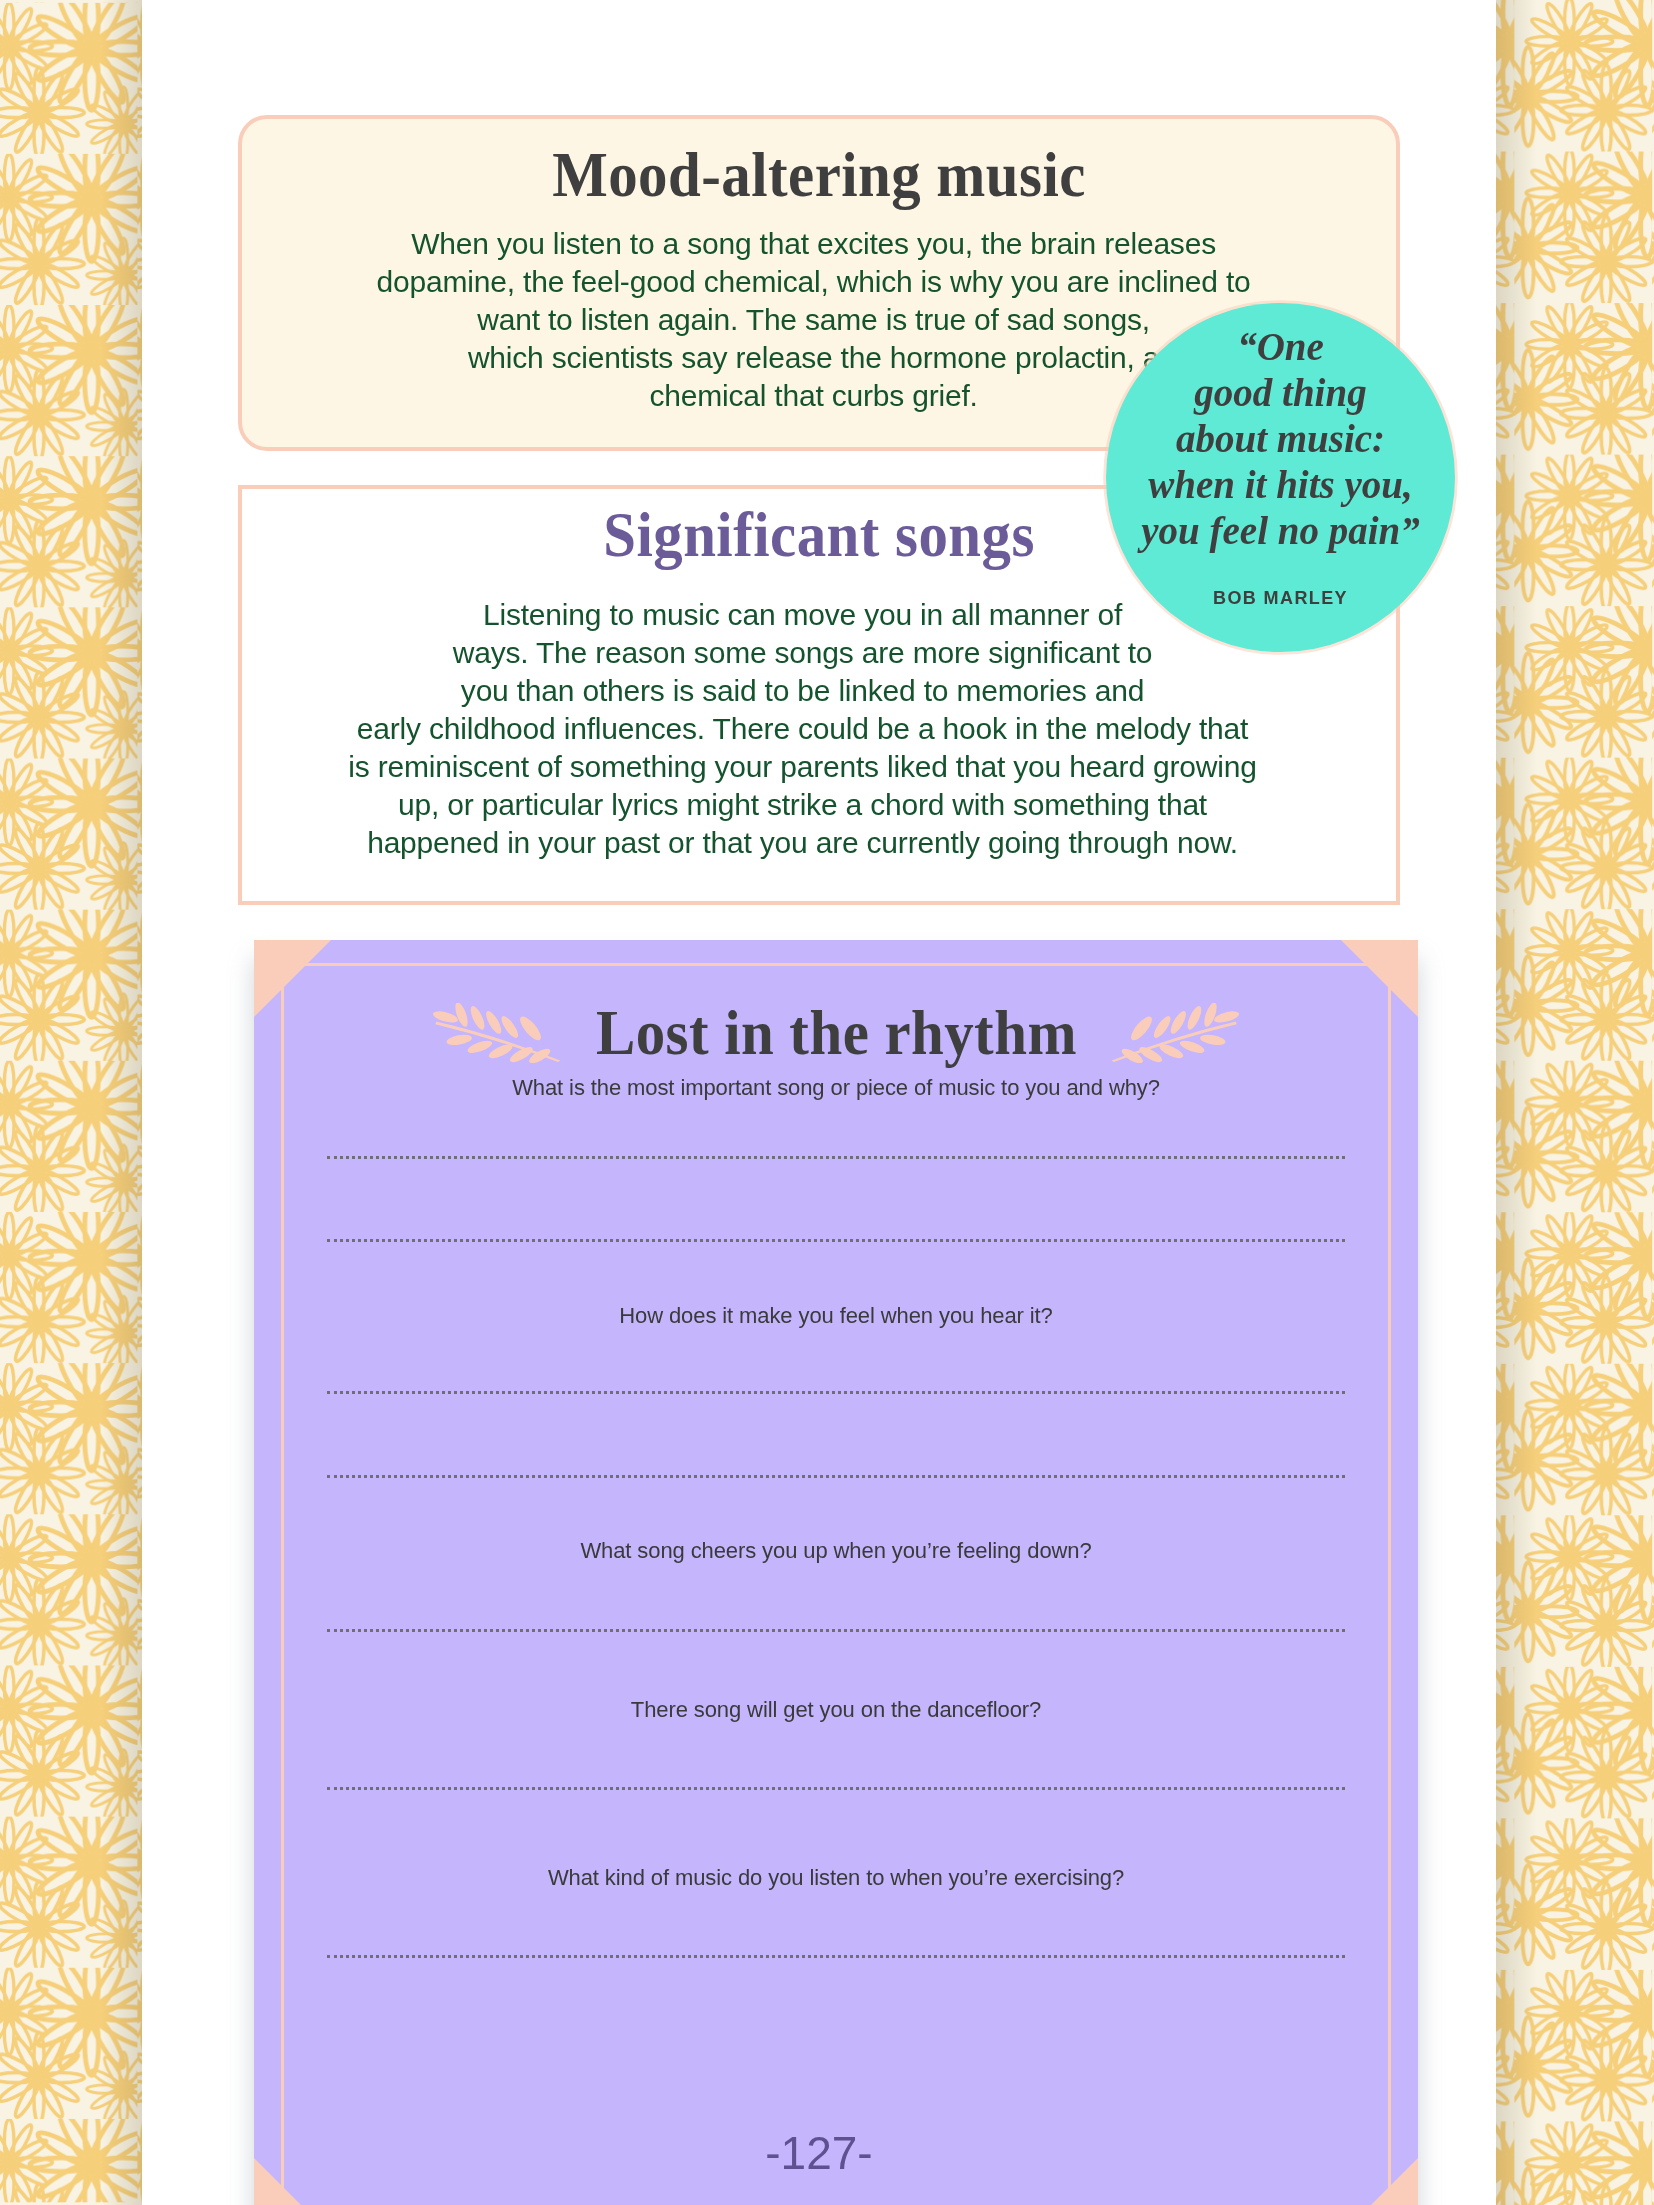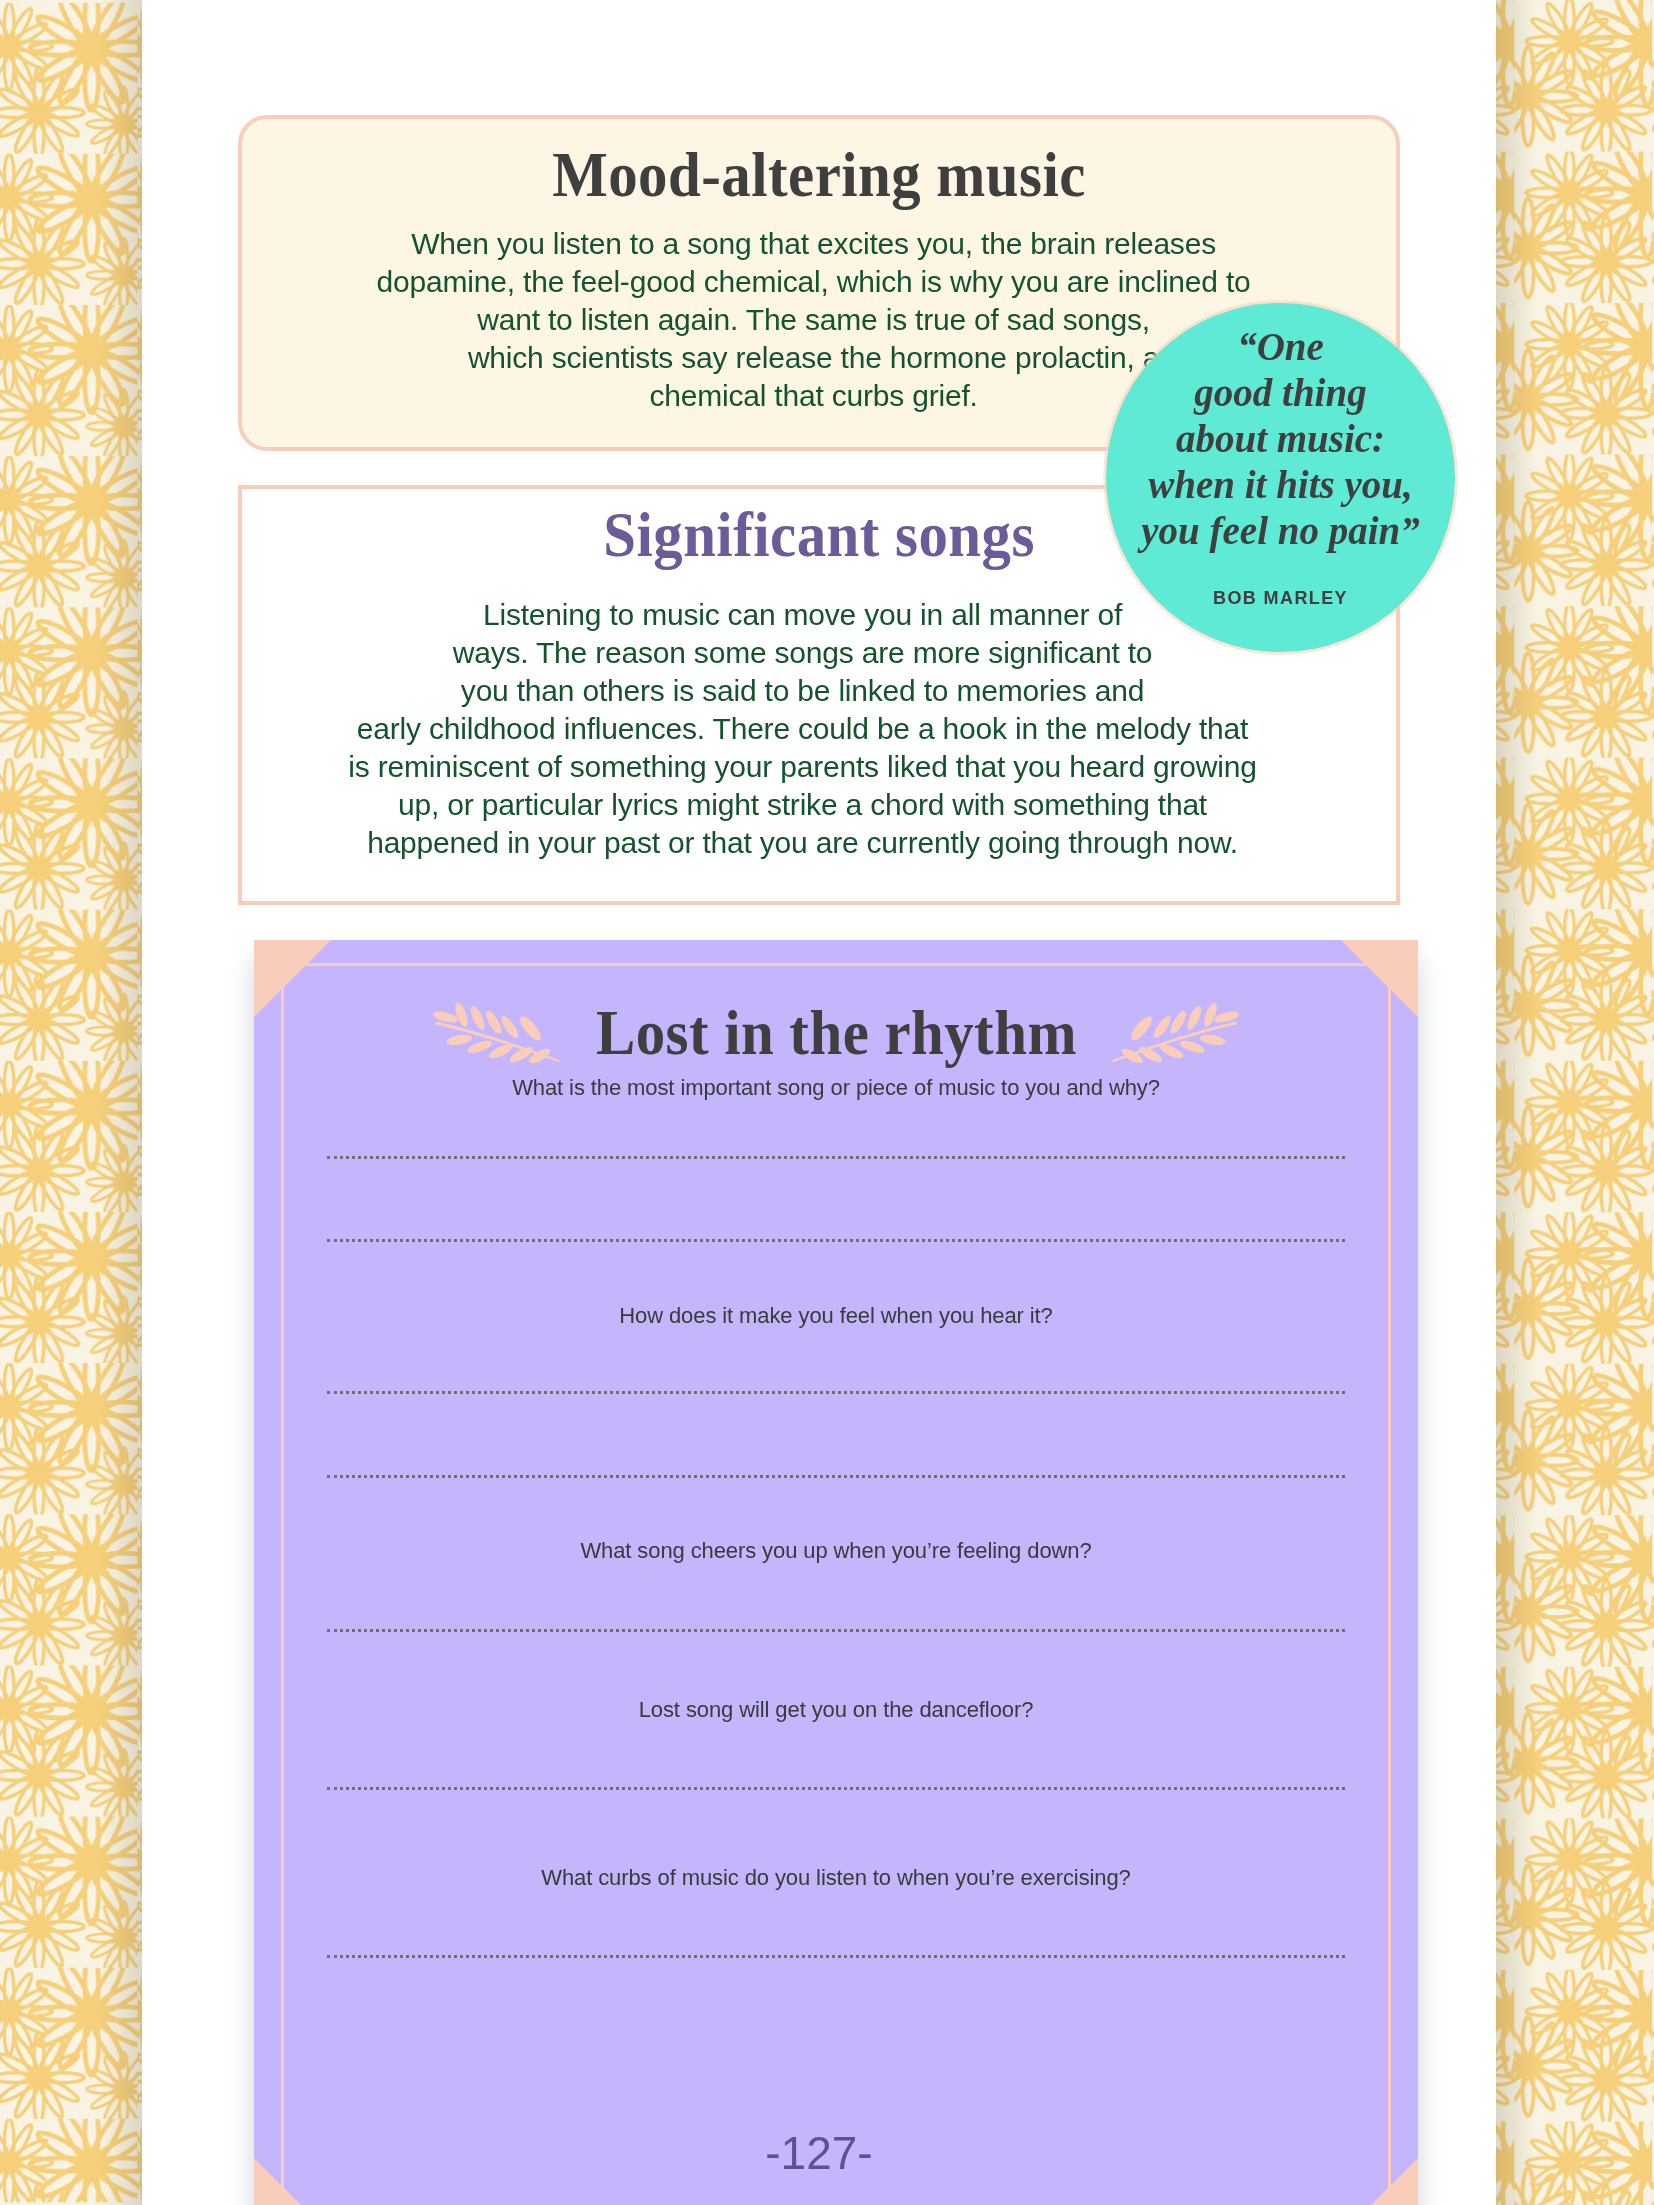--- a/index.html
+++ b/index.html
@@ -214,22 +214,22 @@
     <div class="answer-line" style="top:216px;"></div>
     <div class="answer-line" style="top:299px;"></div>
 
     <div class="question" style="top:363px;">How does it make you feel when you hear it?</div>
     <div class="answer-line" style="top:451px;"></div>
     <div class="answer-line" style="top:535px;"></div>
 
     <div class="question" style="top:598px;">What song cheers you up when you’re feeling down?</div>
     <div class="answer-line" style="top:689px;"></div>
 
-    <div class="question" style="top:757px;">Lost song will get you on the dancefloor?</div>
+    <div class="question" style="top:757px;">There song will get you on the dancefloor?</div>
     <div class="answer-line" style="top:847px;"></div>
 
-    <div class="question" style="top:925px;">What curbs of music do you listen to when you’re exercising?</div>
+    <div class="question" style="top:925px;">What kind of music do you listen to when you’re exercising?</div>
     <div class="answer-line" style="top:1015px;"></div>
   </div>
 
   <div class="page-number">-127-</div>
 </div>
 
 
 </body></html>

